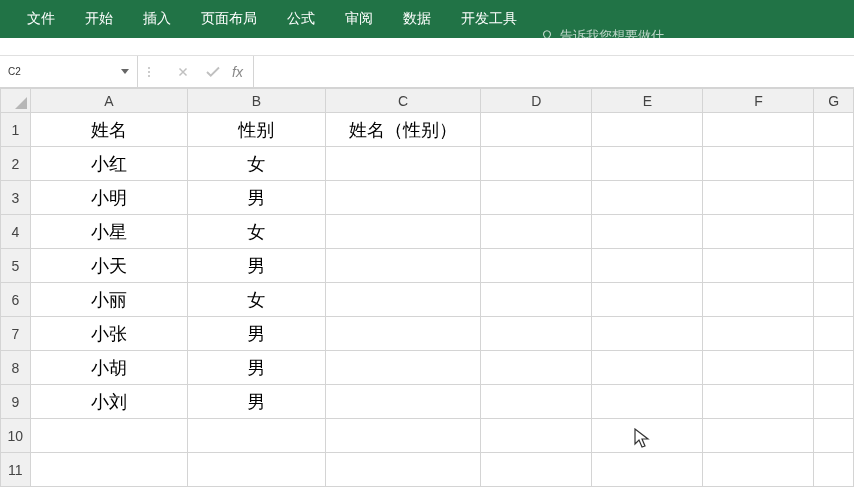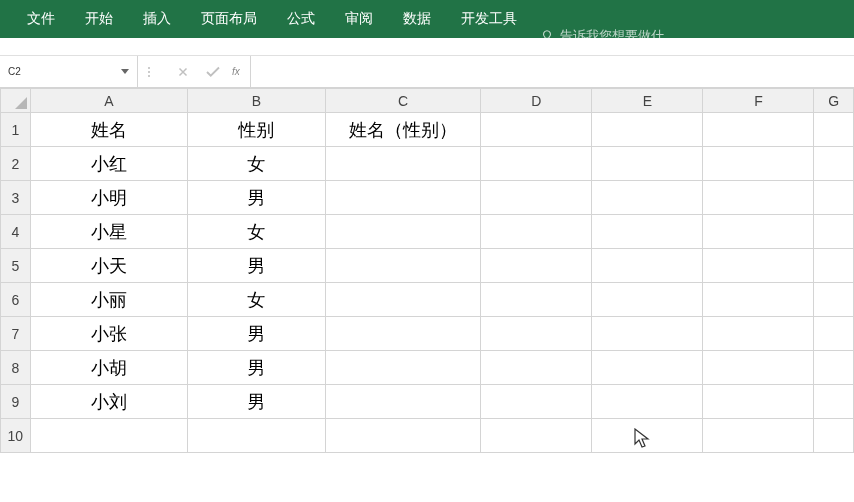--- a/index.html
+++ b/index.html
@@ -85,21 +85,21 @@
     .fx-btn {
       width: 30px;
       display: flex;
       justify-content: center;
       align-items: center;
       color: #c0c0c0;
     }
     .fx-label {
       font-style: italic;
       color: #888;
-      font-size: 10px;
+      font-size: 14px;
       margin: 0 10px 0 4px;
     }
     .fx-input {
       flex: 1;
       height: 100%;
       border: none;
       outline: none;
       border-left: 1px solid #d4d4d4;
       padding-left: 10px;
       font-size: 14px;
@@ -321,18 +321,28 @@
     <tr>
           <th class="row-h">10</th>
           <td class="cell col-A"></td>
           <td class="cell col-B"></td>
           <td class="cell col-C"></td>
           <td class="cell col-D"></td>
           <td class="cell col-E"></td>
           <td class="cell col-F"></td>
           <td class="cell col-G"></td>
         </tr>
+    <tr>
+          <th class="row-h">11</th>
+          <td class="cell col-A"></td>
+          <td class="cell col-B"></td>
+          <td class="cell col-C"></td>
+          <td class="cell col-D"></td>
+          <td class="cell col-E"></td>
+          <td class="cell col-F"></td>
+          <td class="cell col-G"></td>
+        </tr>
   </tbody>
     </table>
   <svg class="cursor-icon" width="18" height="22" viewBox="0 0 18 22">
     <path d="M1 1 L1 16 L5 12 L8 19 L11 18 L8 11 L14 11 Z" fill="white" stroke="#333" stroke-width="1.2"></path>
   </svg>
 </div>
 
 </body></html>

